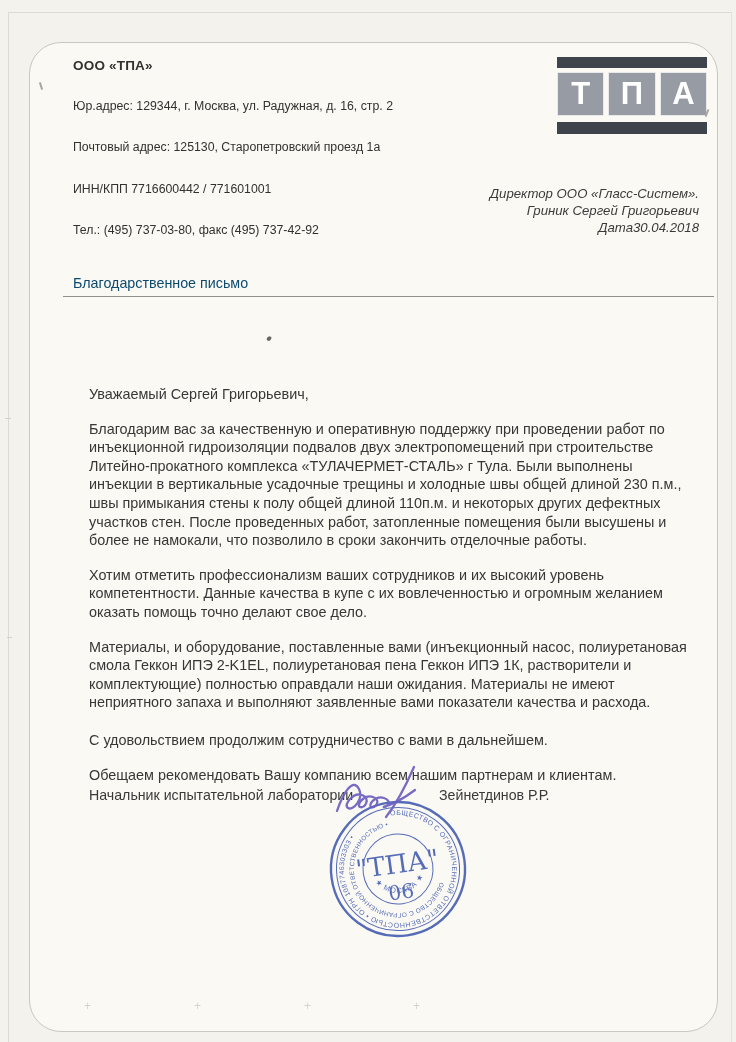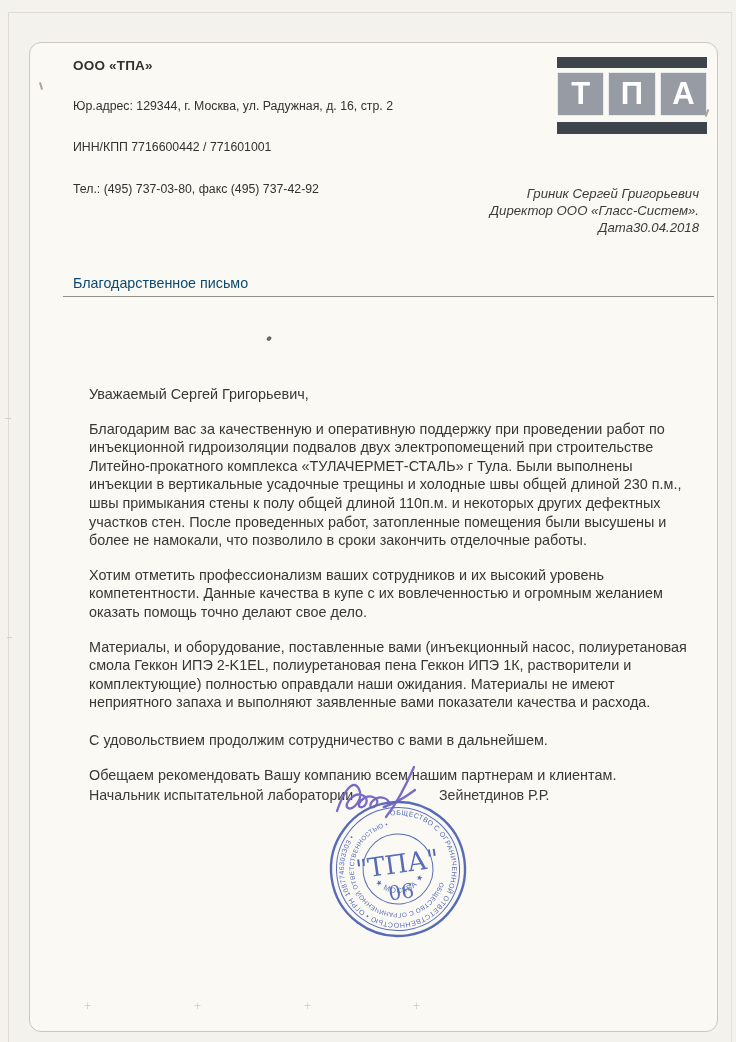--- a/index.html
+++ b/index.html
@@ -8,21 +8,21 @@
     background:#f3f2ec;
     font-family:"Liberation Sans",sans-serif;
   }
   .outer-frame{
     position:absolute;left:8px;top:12px;right:4px;bottom:-2px;
     border-left:1px solid #dcdad3;border-top:1px solid #dcdad3;border-right:1px solid #e5e3dc;
     pointer-events:none;
   }
   .paper{
     position:absolute;left:29px;top:42px;width:687px;height:988px;
-    background:#faf9f4;border:1px solid #c9c7c0;border-radius:12px;
+    background:#faf9f4;border:1px solid #c9c7c0;border-radius:32px;
   }
   
   .letterhead-text{position:absolute;left:43px;top:15px;color:#313130;}
   .company{font-size:13.5px;font-weight:bold;letter-spacing:.2px;margin-bottom:3px;}
   .lh-line{font-size:12.3px;line-height:15.4px;white-space:nowrap;margin-top:26px;}
   
   .logo{position:absolute;left:527px;top:14px;width:150px;}
   .logo-bar{height:11px;background:#3d444c;}
   .logo-bar.bottom{height:12px;}
   .logo-cells{display:flex;gap:4px;margin:4px 0 6px 0;}
@@ -60,37 +60,38 @@
 <body>
 
 <div class="scan">
   <div class="outer-frame"></div>
 
   <div class="paper">
 
     <div class="letterhead-text">
       <div class="company">ООО «ТПА»</div>
       <div class="lh-line">Юр.адрес: 129344, г. Москва,  ул. Радужная, д. 16, стр. 2</div>
+      <div class="lh-line">Почтовый адрес: 125130, Старопетровский проезд 1а</div>
       <div class="lh-line">ИНН/КПП 7716600442 / 771601001</div>
       <div class="lh-line">Тел.: (495) 737-03-80, факс (495) 737-42-92</div>
     </div>
 
     <div class="logo">
       <div class="logo-bar"></div>
       <div class="logo-cells">
         <div class="logo-cell">Т</div>
         <div class="logo-cell">П</div>
         <div class="logo-cell">А</div>
       </div>
       <div class="logo-bar bottom"></div>
     </div>
 
     <div class="recipient">
+      <div>Директор ООО «Гласс-Систем».</div>
       <div>Гриник Сергей Григорьевич</div>
-      <div>Директор ООО «Гласс-Систем».</div>
       <div>
         <span>Дата</span><span class="date-val">30.04.2018</span>
       </div>
     </div>
 
     <div class="title">Благодарственное письмо</div>
     <div class="title-rule"></div>
 
     <div class="body-text">
       <p>Уважаемый Сергей Григорьевич,</p>

